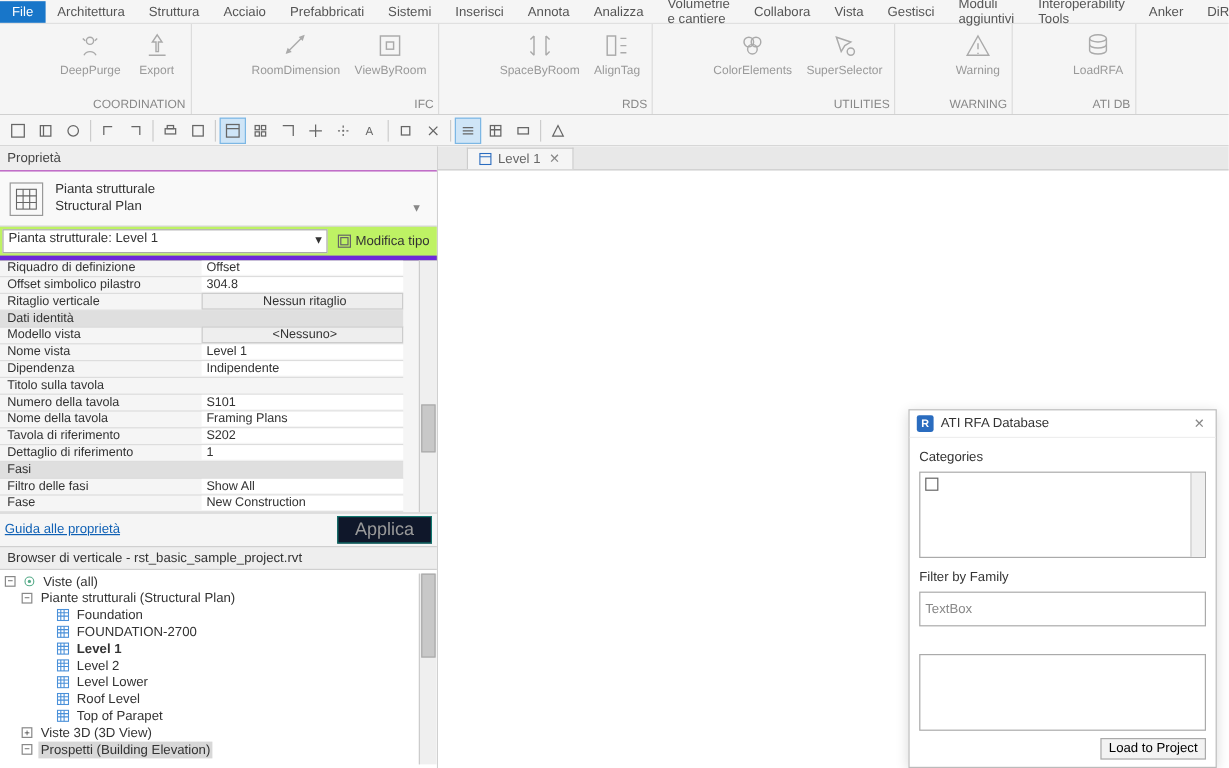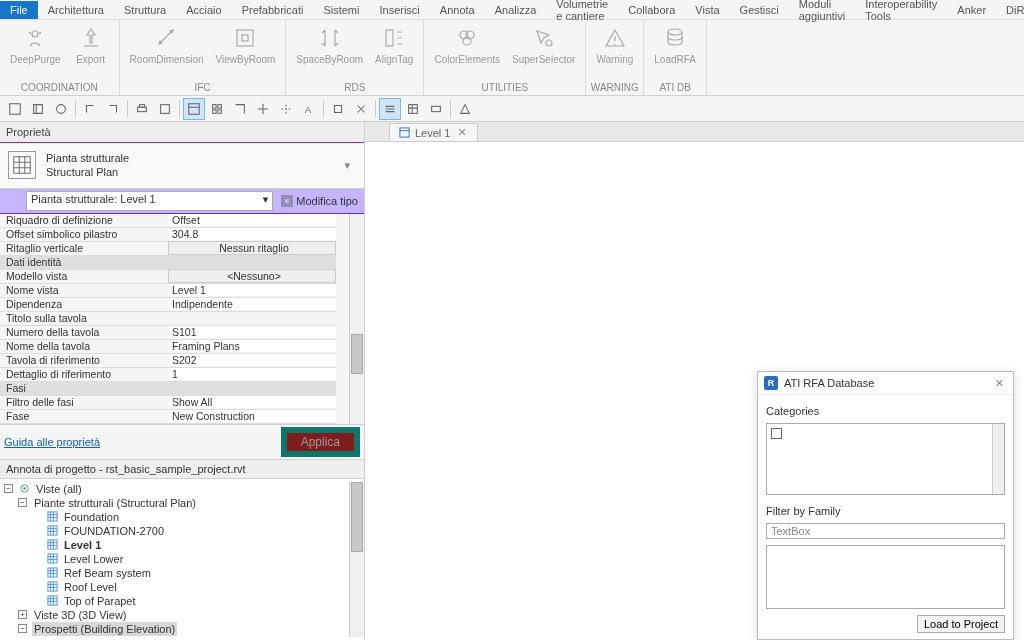--- a/index.html
+++ b/index.html
@@ -5,64 +5,64 @@
 * { box-sizing: border-box; margin: 0; padding: 0; font-family: "Segoe UI", Arial, sans-serif; }
 body { background: #fff; font-size: 11px; color: #333; width: 1024px; height: 640px; overflow: hidden; position: relative; }
 
 
 .menubar { background: #f5f5f5; height: 20px; display: flex; align-items: center; padding-left: 0; border-bottom: 1px solid #e0e0e0; }
 .menubar .item { padding: 3px 10px; cursor: pointer; font-size: 11px; color: #555; }
 .menubar .item.active { background: #1876c9; color: #fff; }
 
 
 .ribbon { background: #f5f5f5; height: 76px; display: flex; border-bottom: 1px solid #d0d0d0; }
-.ribbon-group { display: flex; flex-direction: column; justify-content: space-between; border-right: 1px solid #dcdcdc; padding: 0 4px; }
+.ribbon-group { display: flex; flex-direction: column; justify-content: space-between; border-right: 1px solid #dcdcdc; padding: 0 4px; margin-left: 40px; }
 .ribbon-btns { display: flex; }
 .ribbon-btn { display: flex; flex-direction: column; align-items: center; justify-content: flex-start; padding: 4px 6px 2px; color: #999; font-size: 10px; cursor: pointer; min-width: 48px; }
 .ribbon-btn .icn { width: 28px; height: 28px; display: flex; align-items: center; justify-content: center; margin-bottom: 2px; }
 .ribbon-btn .icn svg { width: 24px; height: 24px; stroke: #aaa; fill: none; stroke-width: 1.2; }
-.ribbon-group-label { text-align: center; font-size: 10px; color: #888; padding: 2px 0; }
+.ribbon-group-label { text-align: right; font-size: 10px; color: #888; padding: 2px 0; }
 
 
 .qat { background: #f5f5f5; height: 26px; display: flex; align-items: center; padding: 0 4px; border-bottom: 1px solid #d0d0d0; gap:1px; }
 .qat .qbtn { width: 22px; height: 22px; display: flex; align-items: center; justify-content: center; cursor: pointer; border:1px solid transparent; }
 .qat .qbtn.active { background: #cfe5f7; border: 1px solid #7cb7e4; }
 .qat .qbtn svg { width:14px; height:14px; stroke:#666; fill:none; stroke-width:1.2; }
 .qat .sep { width:1px; height:18px; background:#ccc; margin:0 2px; }
 
 
 .body-area { display:flex; height: calc(640px - 20px - 76px - 26px); }
 .left-col { width: 365px; display:flex; flex-direction:column; background:#f5f5f5; border-right:1px solid #d0d0d0; }
 .right-col { flex:1; background:#fff; position:relative; }
 
 
 .panel-title { background:#eee; border-bottom:1px solid #a21caf; padding:4px 6px; font-size:11px; color:#444; }
-.prop-header { display:flex; align-items:center; padding:8px; gap:10px; border-bottom:1px solid #d0d0d0; background:#f9f9f9; }
+.prop-header { display:flex; align-items:flex-end; padding:8px; gap:10px; border-bottom:1px solid #d0d0d0; background:#f9f9f9; }
 .prop-header-icon { width:28px; height:28px; border:1px solid #999; display:flex; align-items:center; justify-content:center; }
 .prop-header-icon svg { width:22px; height:22px; stroke:#666; fill:none; }
 .prop-header-text { flex:1; display:flex; flex-direction:column; line-height:1.3; }
 .prop-header-arrow { color:#888; padding:0 6px; cursor:pointer; }
 
-.prop-typerow { display:flex; align-items:center; border-bottom:1px solid #6d28d9; background:#c4b5fd;padding-left:24px; }
+.prop-typerow { display:flex; align-items:center; border-bottom:4px solid #6d28d9; background:#bef264; }
 .prop-typerow select, .prop-typerow .selbox { flex:1; height:20px; font-size:11px; border:1px solid #aaa; background:#fff; padding:1px 4px; margin:2px; }
 .prop-typerow .editbtn { display:flex; align-items:flex-start; gap:3px; padding:2px 6px; font-size:11px; cursor:pointer; }
 
 .prop-grid { flex:0 0 auto; overflow:hidden; }
 .prop-grid-inner { position:relative; }
 .prop-row { display:flex; height:14px; border-bottom:1px solid #ddd; font-size:10.5px; align-items:center; }
 .prop-row.section { background:#dfdfdf; font-weight:normal; color:#333; }
 .prop-row .pname { width:168px; padding-left:6px; overflow:hidden; white-space:nowrap; }
 .prop-row .pval { flex:1; padding-left:4px; background:#fff; overflow:hidden; white-space:nowrap; }
 .prop-row .pval.btnlook { background:#eee; border:1px solid #ccc; text-align:center; }
 .scroll-vert { width:15px; background:#efefef; border-left:1px solid #ccc; position:relative; }
 .scroll-vert .thumb { position:absolute; left:1px; right:1px; background:#c8c8c8; border:1px solid #aaa; }
 
 .prop-footer { display:flex; justify-content:space-between; align-items:center; border-top:1px solid #d0d0d0; padding:2px 4px; background:#f5f5f5; }
 .prop-footer a { color:#1061b5; text-decoration:underline; font-size:11px; cursor:pointer; }
-.prop-footer button { font-size:12px; padding:2px 14px; background:#7f1d1d; border:6px solid #0f766e; color:#999; }
+.prop-footer button { font-size:15px; padding:2px 14px; background:#0f172a; border:1px solid #0f766e; color:#999; }
 
 
 .browser-title { background:#eee; border-top:1px solid #d0d0d0; border-bottom:1px solid #d0d0d0; padding:3px 6px; font-size:11px; }
 .tree { flex:1; overflow:auto; background:#fff; padding:3px 0; position:relative; }
 .tree ul { list-style:none; padding-left:14px; }
 .tree li { font-size:11px; line-height:14px; white-space:nowrap; display:flex; align-items:center; gap:2px; }
 .tree li > .tw { width:9px; height:9px; border:1px solid #888; font-size:8px; line-height:7px; text-align:center; cursor:pointer; margin-right:3px; display:inline-flex; align-items:center; justify-content:center; }
 .tree li.leaf > .tw { visibility:hidden; }
 .tree .ticon { width:12px; height:12px; display:inline-flex; align-items:center; justify-content:center; margin-right:2px; }
 .tree .ticon svg { width:11px; height:11px; }
@@ -81,21 +81,21 @@
 .dialog { position:absolute; right:10px; bottom:0; width:257px; background:#fff; border:1px solid #bbb; box-shadow:0 2px 10px rgba(0,0,0,.15); font-size:11px; }
 .dialog .titlebar { display:flex; align-items:center; padding:4px 6px; border-bottom:1px solid #eee; }
 .dialog .titlebar .dicon { width:14px; height:14px; background:#2a6cbf; border-radius:2px; margin-right:6px; display:flex; align-items:center; justify-content:center; color:#fff; font-size:9px; font-weight:bold; }
 .dialog .titlebar .dtitle { flex:1; color:#333; }
 .dialog .titlebar .dclose { cursor:pointer; color:#888; padding:0 3px; }
 .dialog .dbody { padding:10px 8px 6px; }
 .dialog .sectlabel { font-size:11px; margin-bottom:6px; color:#333; }
 .dialog .listbox { border:1px solid #aaa; height:72px; position:relative; padding:4px; margin-bottom:10px; display:flex; }
 .dialog .listbox .cb { width:11px; height:11px; border:1px solid #666; }
 .dialog .listbox .sb { width:12px; background:#efefef; border-left:1px solid #ccc; position:absolute; right:0; top:0; bottom:0; }
-.dialog .textbox { width:100%; border:1px solid #aaa; padding:2px 4px; font-size:11px; color:#888; margin-bottom:6px; height:16px; }
+.dialog .textbox { width:100%; border:1px solid #aaa; padding:2px 4px; font-size:11px; color:#888; margin-bottom:23px; height:29px; }
 .dialog .bigbox { border:1px solid #aaa; height:64px; margin-bottom:6px; }
 .dialog .dfooter { display:flex; justify-content:flex-end; }
 .dialog .dfooter button { font-size:11px; padding:2px 6px; background:#f3f3f3; border:1px solid #aaa; cursor:pointer; }
 </style>
 </head>
 <body>
 
 <div class="menubar">
     <div class="item active">File</div>
     <div class="item">Architettura</div>
@@ -440,21 +440,21 @@
         </div>
       <div class="scroll-vert">
           <div class="thumb" style="top:120px;height:40px;"></div>
         </div>
     </div>
     <div class="prop-footer">
       <a>Guida alle proprietà</a>
       <button>Applica</button>
     </div>
 
-    <div class="browser-title">Annota di progetto - rst_basic_sample_project.rvt</div>
+    <div class="browser-title">Browser di verticale - rst_basic_sample_project.rvt</div>
     <div class="tree" style="display:flex;">
       <div style="flex:1;">
       <ul style="padding-left:4px;">
         <li>
               <span class="tw">−</span>
               <span class="ticon">
                 <svg viewBox="0 0 12 12">
                   <circle cx="6" cy="6" r="4" fill="none" stroke="#5a8"></circle>
                   <circle cx="6" cy="6" r="1.5" fill="#5a8"></circle>
                 </svg>
@@ -498,31 +498,31 @@
                   <span class="label bold">Level 1</span>
                 </li>
                 <li class="leaf">
                   <span class="tw"></span>
                   <span class="ticon">
                     <svg viewBox="0 0 12 12">
                       <rect x="1" y="1" width="10" height="10" fill="none" stroke="#4a90d9"></rect>
                       <path d="M1 4h10M1 7h10M4 1v10M7 1v10" stroke="#4a90d9"></path>
                     </svg>
                   </span>
+                  <span class="label">Level 2</span>
+                </li>
+                <li class="leaf">
+                  <span class="tw"></span>
+                  <span class="ticon">
+                    <svg viewBox="0 0 12 12">
+                      <rect x="1" y="1" width="10" height="10" fill="none" stroke="#4a90d9"></rect>
+                      <path d="M1 4h10M1 7h10M4 1v10M7 1v10" stroke="#4a90d9"></path>
+                    </svg>
+                  </span>
                   <span class="label">Level Lower</span>
-                </li>
-                <li class="leaf">
-                  <span class="tw"></span>
-                  <span class="ticon">
-                    <svg viewBox="0 0 12 12">
-                      <rect x="1" y="1" width="10" height="10" fill="none" stroke="#4a90d9"></rect>
-                      <path d="M1 4h10M1 7h10M4 1v10M7 1v10" stroke="#4a90d9"></path>
-                    </svg>
-                  </span>
-                  <span class="label">Ref Beam system</span>
                 </li>
                 <li class="leaf">
                   <span class="tw"></span>
                   <span class="ticon">
                     <svg viewBox="0 0 12 12">
                       <rect x="1" y="1" width="10" height="10" fill="none" stroke="#4a90d9"></rect>
                       <path d="M1 4h10M1 7h10M4 1v10M7 1v10" stroke="#4a90d9"></path>
                     </svg>
                   </span>
                   <span class="label">Roof Level</span>

